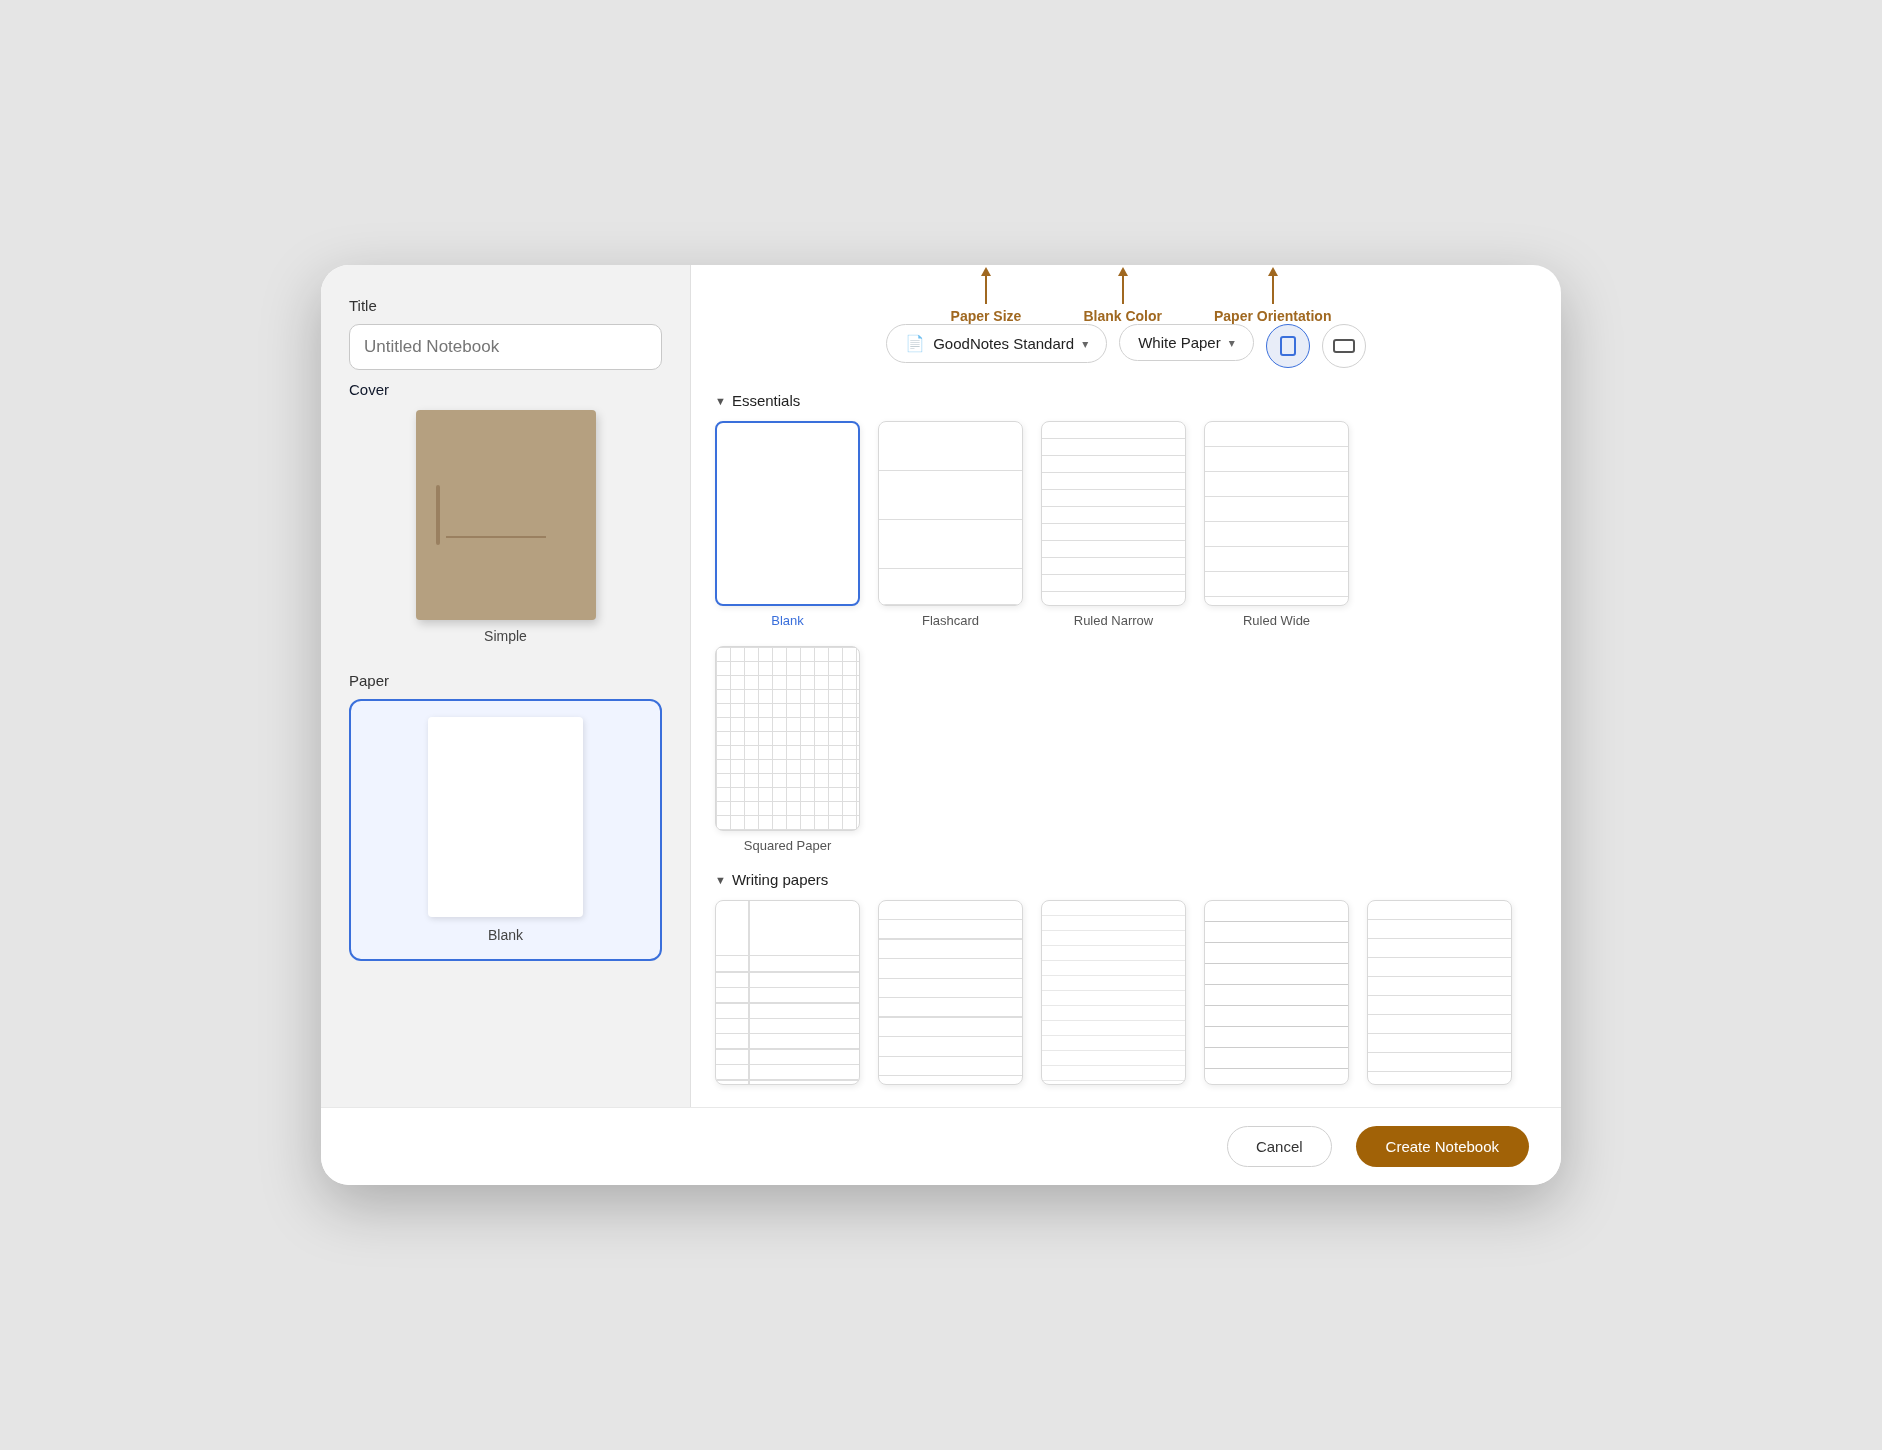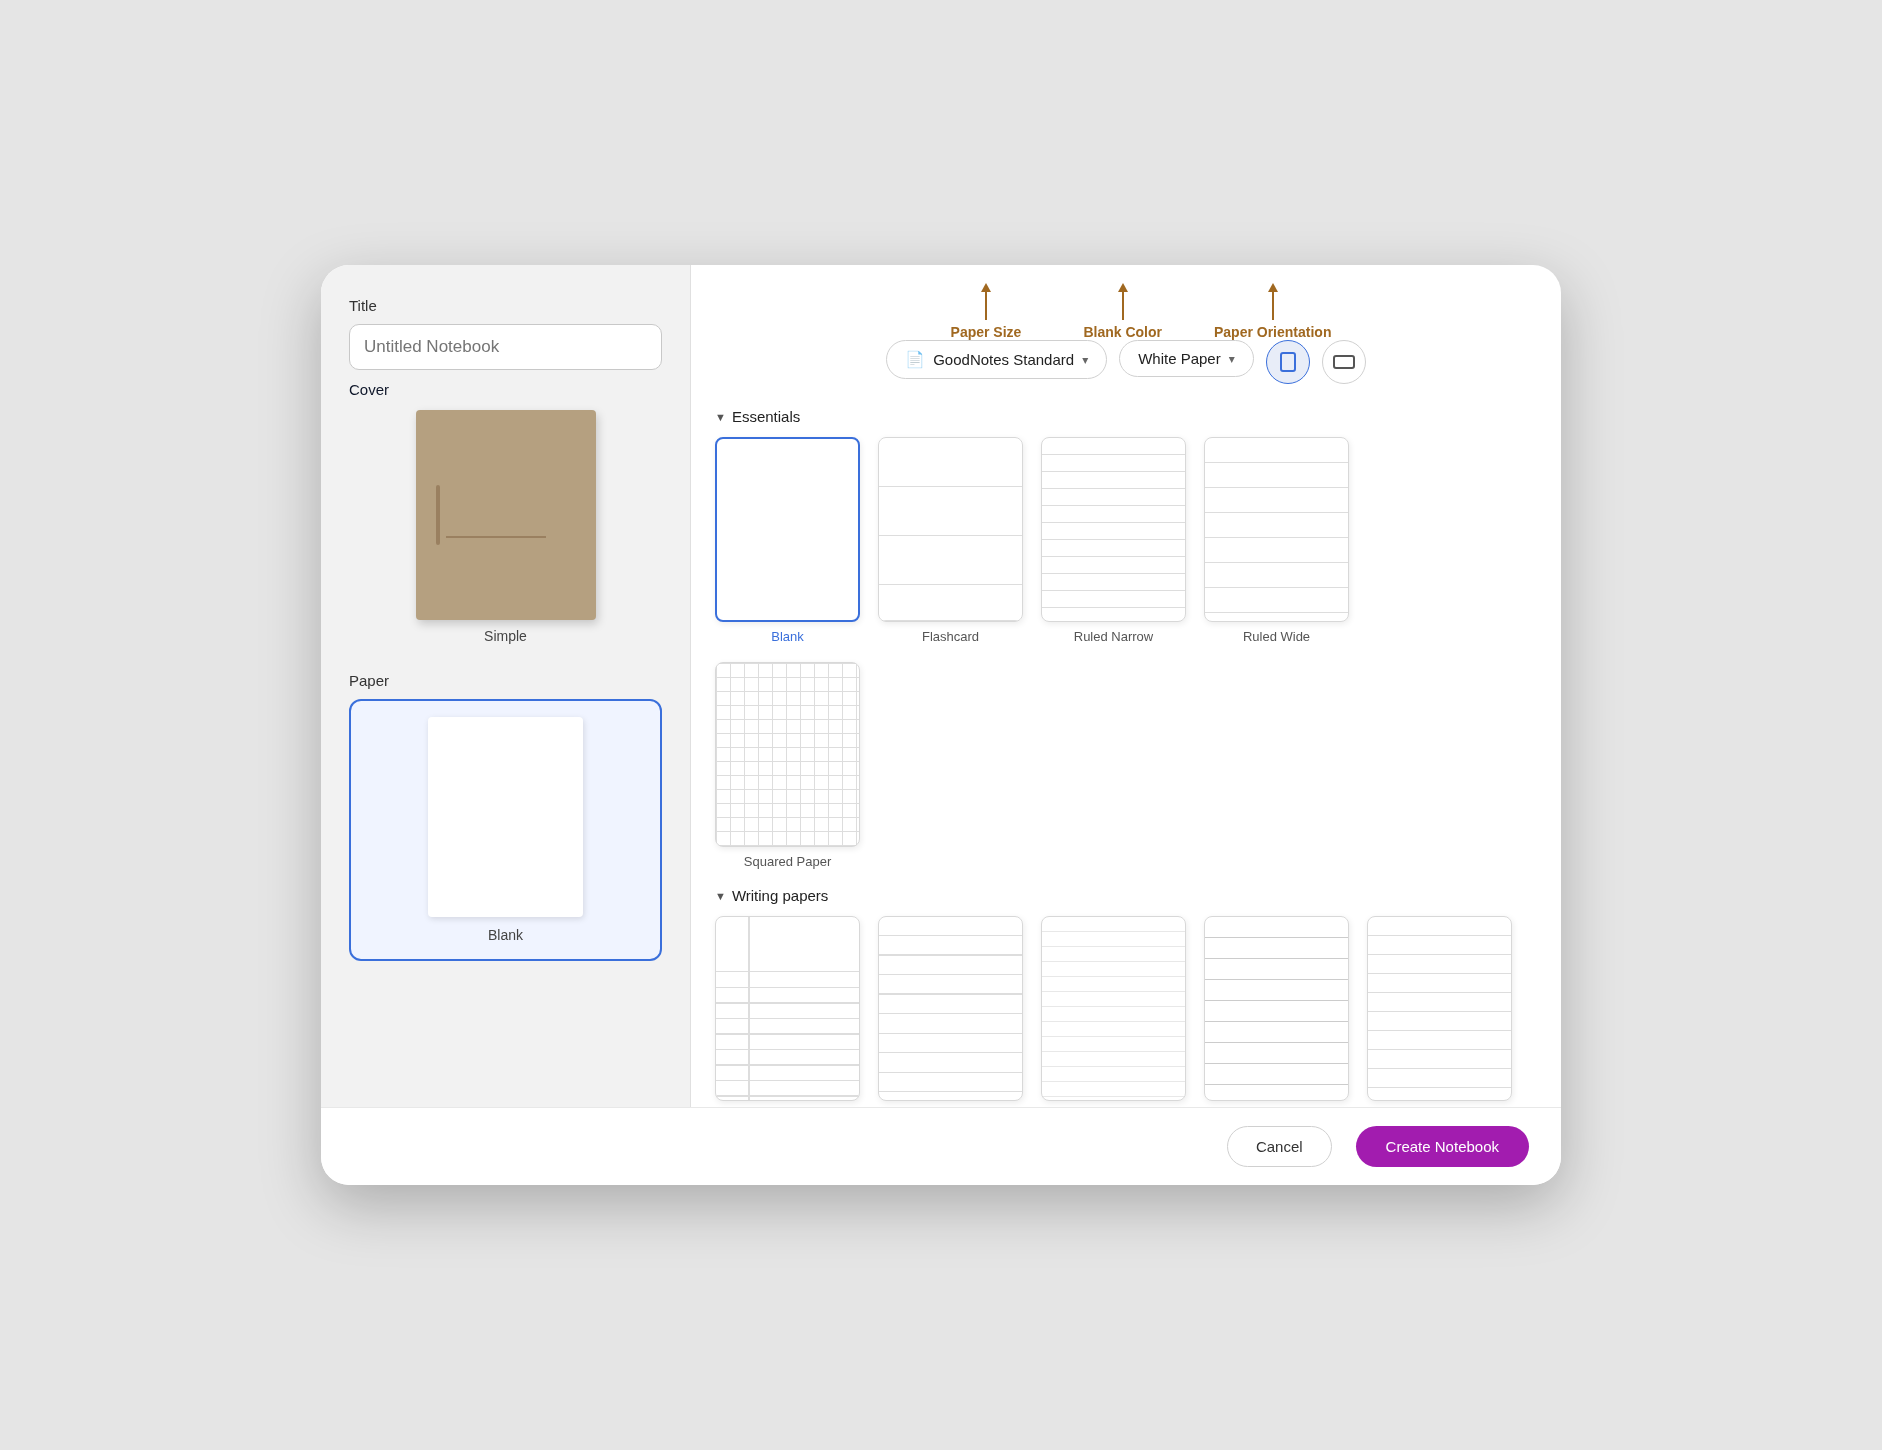--- a/index.html
+++ b/index.html
@@ -122,21 +122,21 @@
       margin-bottom: 10px;
     }
     .paper-thumb-name {
       font-size: 14px;
       color: #444;
     }
 
     
     .right-panel {
       flex: 1;
-      padding: 18px 24px;
+      padding: 2px 24px;
       overflow-y: auto;
       position: relative;
     }
     .top-toolbar {
       display: flex;
       align-items: flex-start;
       justify-content: center;
       gap: 12px;
       padding-bottom: 10px;
       position: relative;
@@ -286,21 +286,21 @@
       border-radius: 22px;
       background: #fff;
       font-size: 15px;
       cursor: pointer;
       color: #333;
     }
     .btn-create {
       padding: 12px 30px;
       border: none;
       border-radius: 22px;
-      background: #a21caf;
+      background: #a16207;
       color: #fff;
       font-size: 15px;
       font-weight: 500;
       cursor: pointer;
     }
 
     
     .toolbar-annotation-wrap {
       position: relative;
       margin-bottom: 8px;

